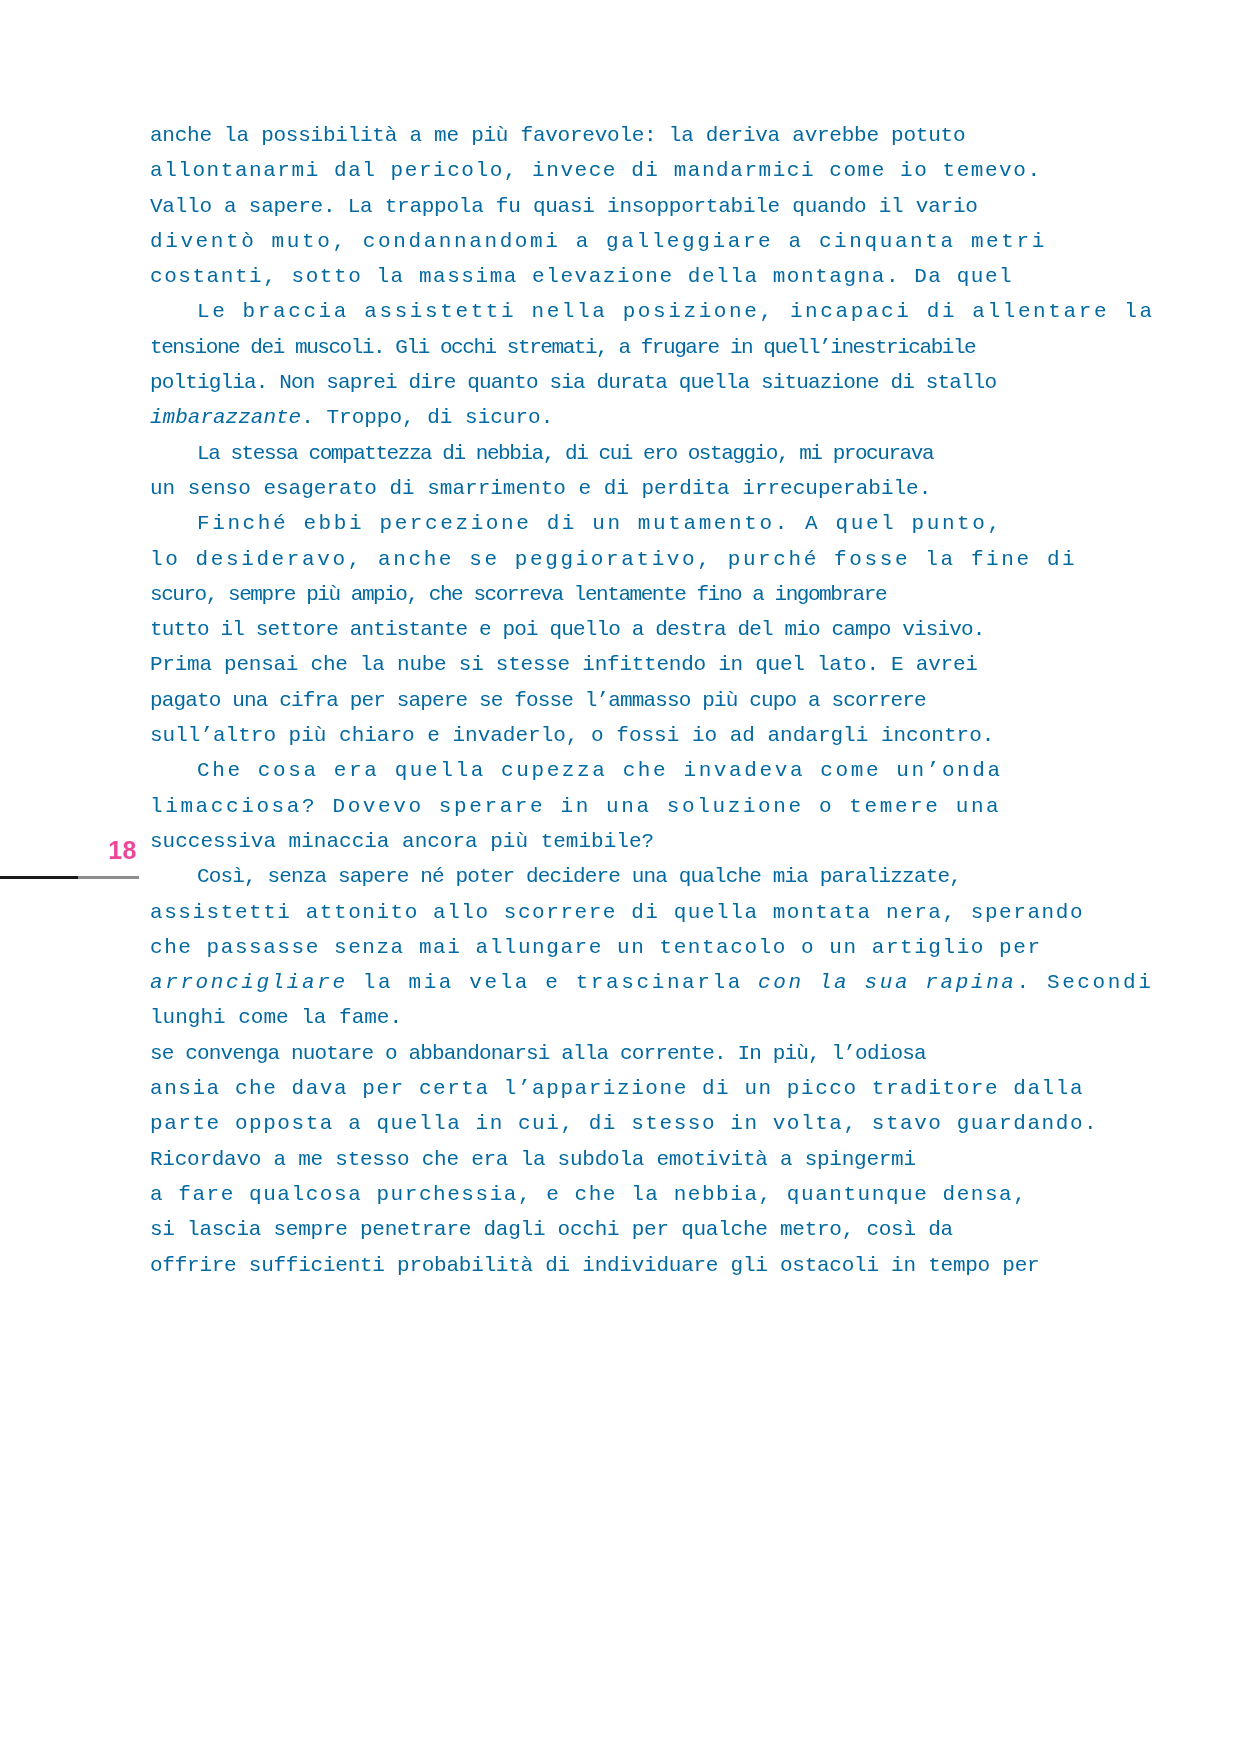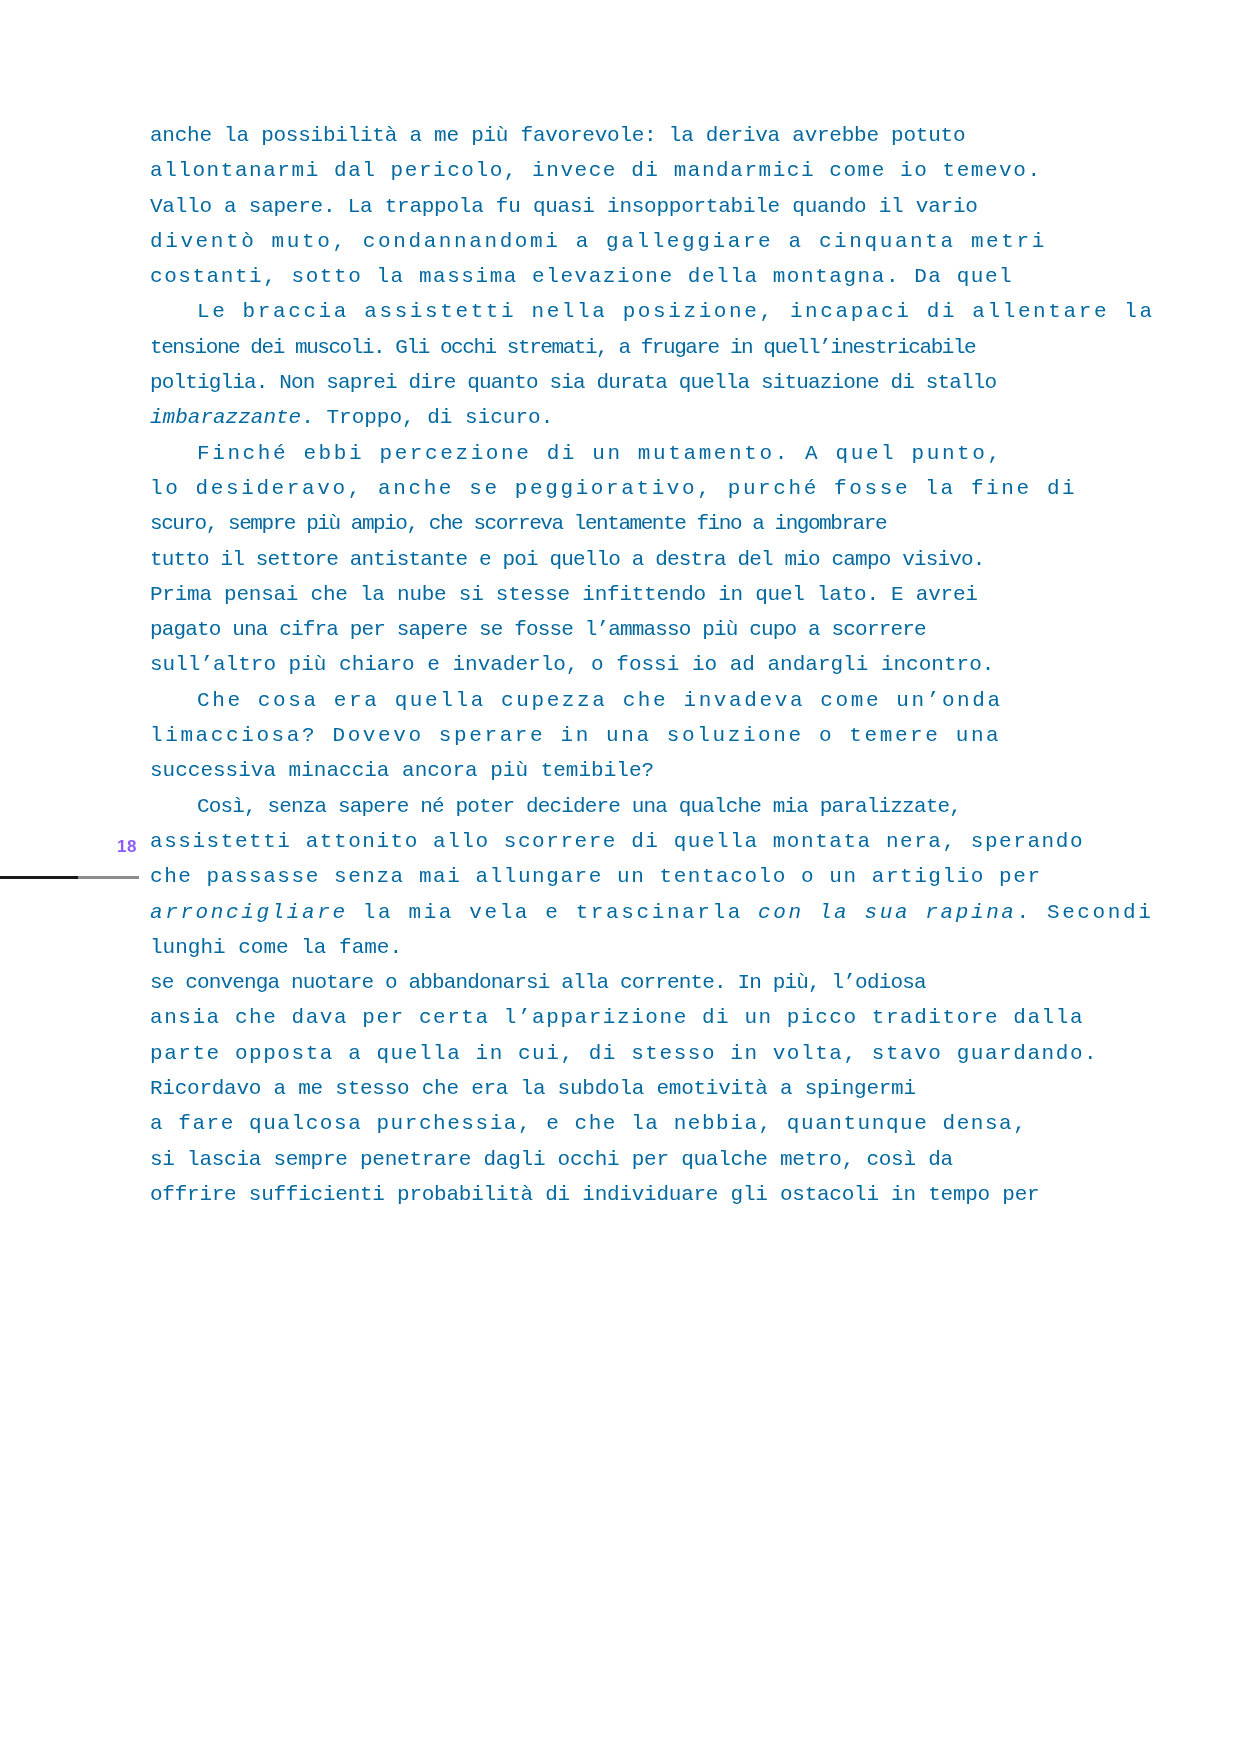--- a/index.html
+++ b/index.html
@@ -21,24 +21,24 @@
     position: absolute;
     left: 0;
     top: 838px;
     width: 139px;
     height: 56px;
   }
   .folio-number {
     position: absolute;
     right: 2px;
     top: 0;
-    font-size: 17px;
+    font-size: 25px;
     font-weight: bold;
     letter-spacing: 0.5px;
-    color: #8b5cf6;
+    color: #ec4899;
     line-height: 1;
   }
   .folio-rule {
     position: absolute;
     left: 0;
     top: 38px;
     width: 139px;
     height: 3px;
     background: linear-gradient(to right, #1a1a1a 0px, #1a1a1a 78px, #8d8d8d 78px, #8d8d8d 139px);
   }
@@ -93,20 +93,24 @@
         <span class="line t-wide"><span>diventò muto, condannandomi a galleggiare a cinquanta metri</span></span>
         <span class="line t-loose"><span>costanti, sotto la massima elevazione della montagna. Da quel</span></span>
       </div>
       <div class="paragraph">
         <span class="line t-wide"><span class="pindent"></span><span>Le braccia assistetti nella posizione, incapaci di allentare la</span></span>
         <span class="line t-xtight"><span>tensione dei muscoli. Gli occhi stremati, a frugare in quell’inestricabile</span></span>
         <span class="line t-tight"><span>poltiglia. Non saprei dire quanto sia durata quella situazione di stallo</span></span>
         <span class="line t-last"><span class="ital">imbarazzante</span><span>. Troppo, di sicuro.</span></span>
       </div>
       <div class="paragraph">
+        <span class="line t-xtight"><span class="pindent"></span><span>La stessa compattezza di nebbia, di cui ero ostaggio, mi procurava</span></span>
+        <span class="line t-last"><span>un senso esagerato di smarrimento e di perdita irrecuperabile.</span></span>
+      </div>
+      <div class="paragraph">
         <span class="line t-wide"><span class="pindent"></span><span>Finché ebbi percezione di un mutamento. A quel punto,</span></span>
         <span class="line t-wide"><span>lo desideravo, anche se peggiorativo, purché fosse la fine di</span></span>
         <span class="line t-xtight"><span>scuro, sempre più ampio, che scorreva lentamente fino a ingombrare</span></span>
         <span class="line t-tight"><span>tutto il settore antistante e poi quello a destra del mio campo visivo.</span></span>
         <span class="line t-snug"><span>Prima pensai che la nube si stesse infittendo in quel lato. E avrei</span></span>
         <span class="line t-tight"><span>pagato una cifra per sapere se fosse l’ammasso più cupo a scorrere</span></span>
         <span class="line t-last"><span>sull’altro più chiaro e invaderlo, o fossi io ad andargli incontro.</span></span>
       </div>
       <div class="paragraph">
         <span class="line t-wide"><span class="pindent"></span><span>Che cosa era quella cupezza che invadeva come un’onda</span></span>

